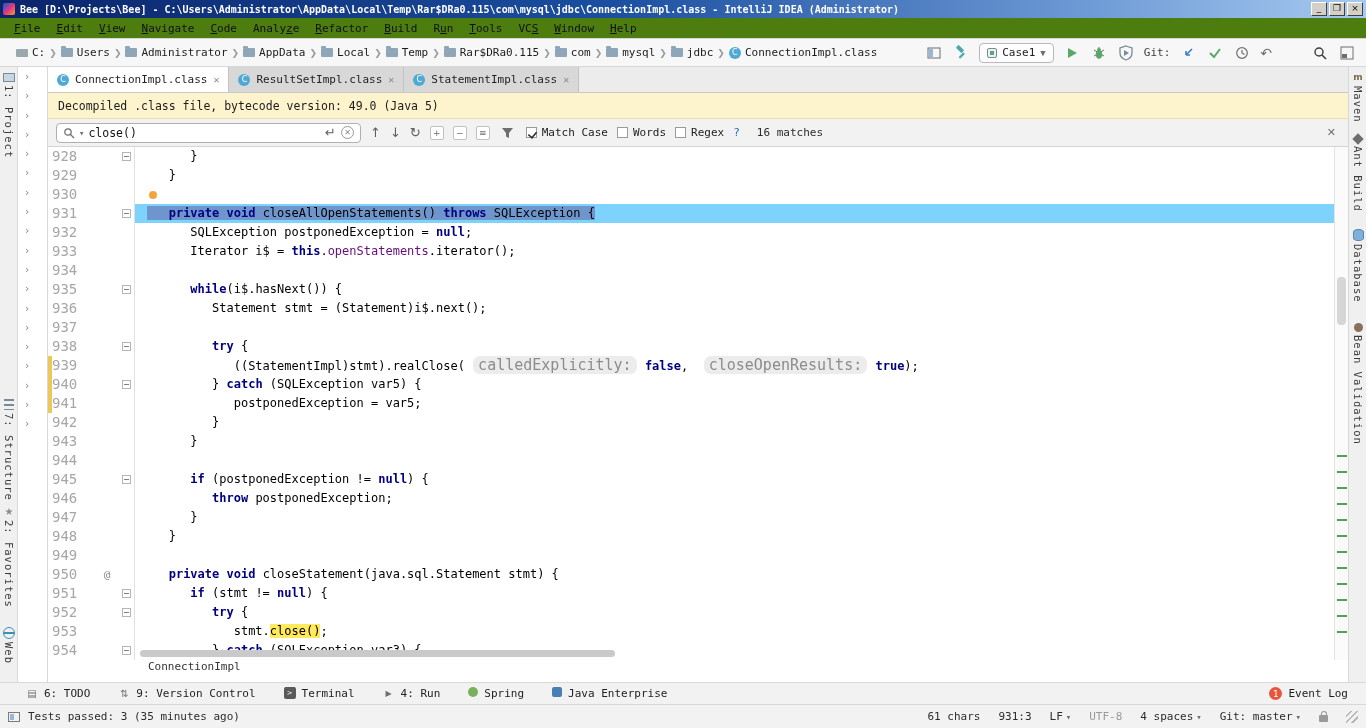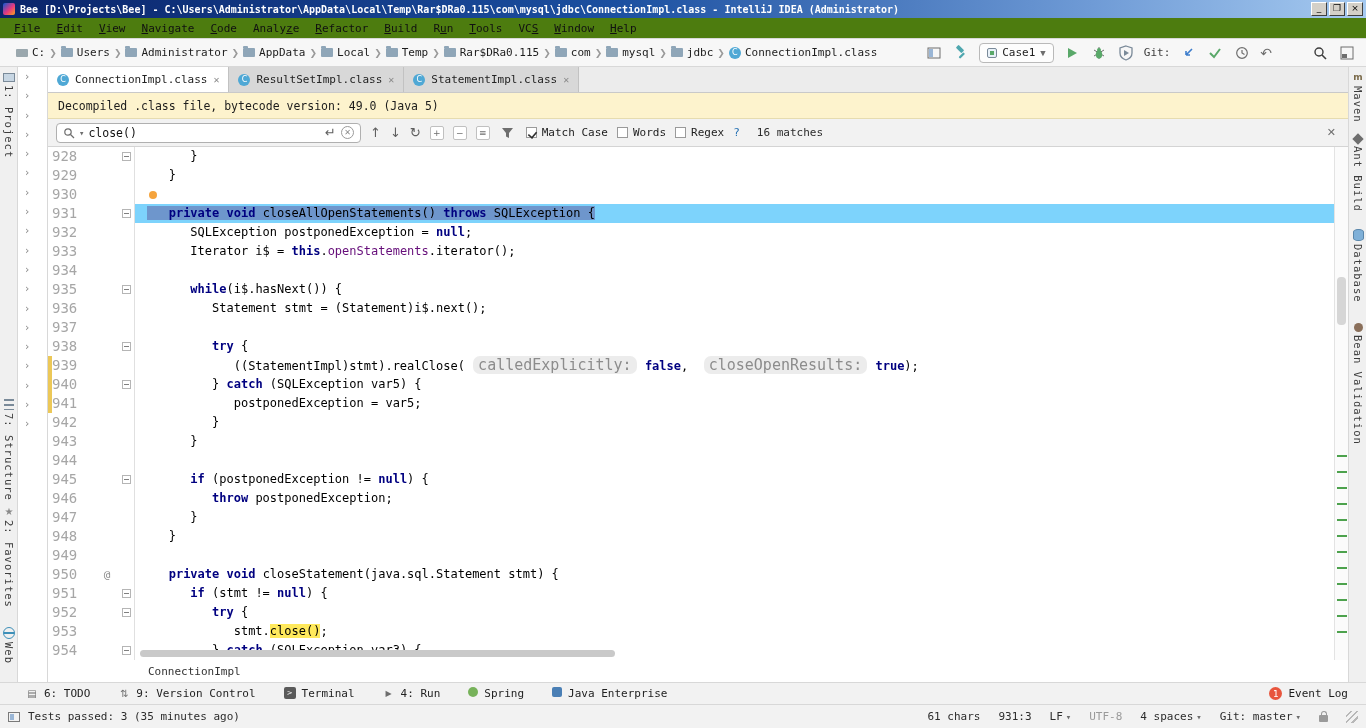--- a/index.html
+++ b/index.html
@@ -115,21 +115,21 @@
   .dot { display:inline-block; width:8px; height:8px; border-radius:50%; background:#f5a43d; vertical-align:middle; margin-left:2px; }
   .hthumb { position:absolute; left:92px; bottom:3px; width:475px; height:7px; background:#c9c9c9; border-radius:4px; }
 
   
   .errstripe { position:absolute; left:1334px; top:147px; width:14px; height:513px; background:#fbfbfb; border-left:1px solid #e3e3e3; }
   .vthumb { position:absolute; left:2px; top:130px; width:9px; height:48px; background:#d6d6d6; border-radius:4px; }
   .mark { position:absolute; left:2px; width:10px; height:2px; background:#4da24d; }
 
   
   .crumbbar { position:absolute; top:660px; left:48px; right:18px; height:22px; background:#fff;
-    display:flex; align-items:center; padding-left:100px; font-size:11px; color:#333; }
+    display:flex; padding-left:100px; font-size:11px; color:#333; }
 
   
   .twbar { position:absolute; bottom:24px; left:0; right:0; height:22px; background:#f2f2f2;
     border-top:1px solid #d8d8d8; display:flex; align-items:center; gap:28px; padding-left:26px; font-size:11px; }
   .tw-item { display:flex; align-items:flex-start; gap:6px; color:#222; }
   .twi { width:12px; height:12px; display:inline-flex; align-items:center; justify-content:center; font-size:10px;
     color:#6e6e6e; font-family:"DejaVu Sans",sans-serif; flex:none; }
   .twi-todo::before { content:"▤"; }
   .twi-vcs::before { content:"⇅"; }
   .twi-terminal { background:#5a5a5a; border-radius:2px; }

